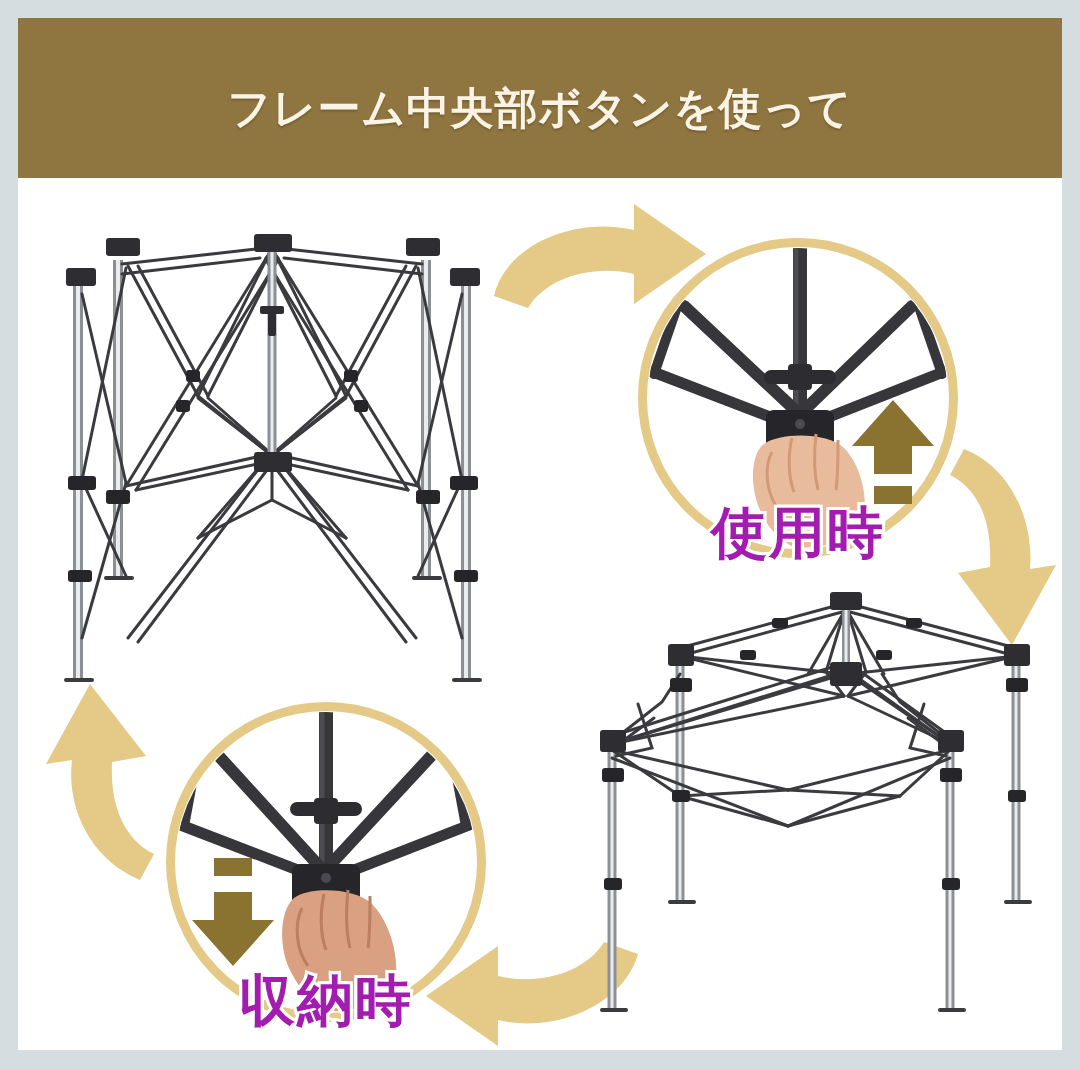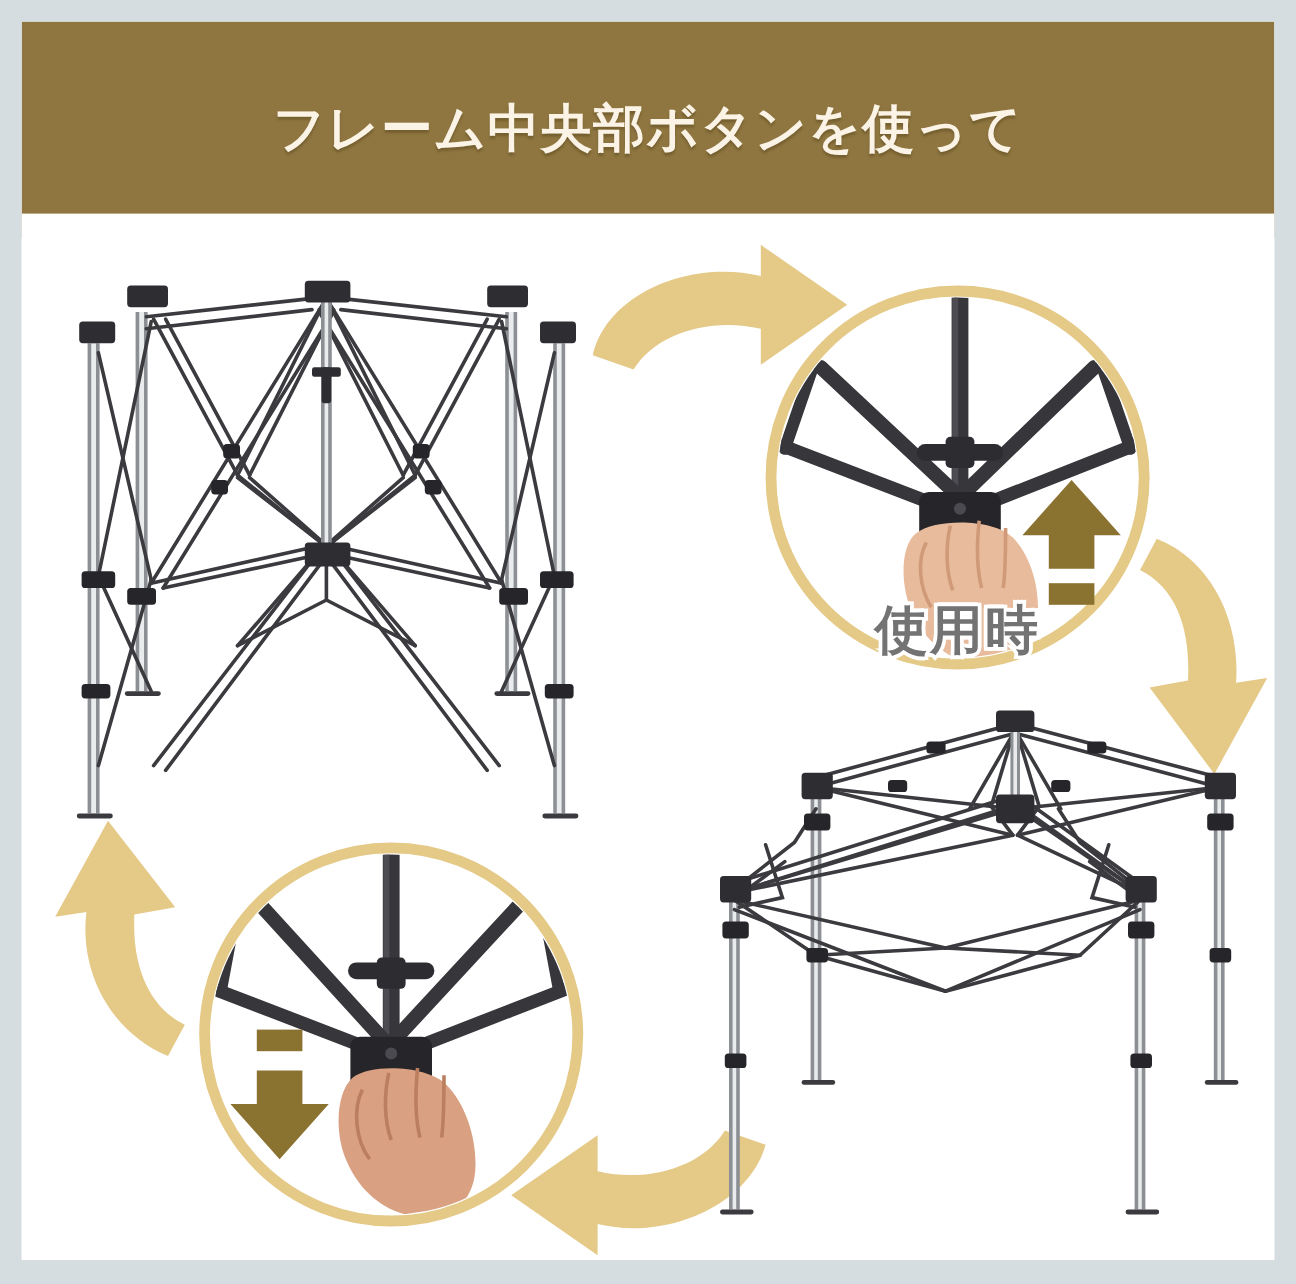--- a/index.html
+++ b/index.html
@@ -51,22 +51,22 @@
   .circle-wrap{position:absolute;}
   .ring{
     position:absolute;left:0;top:0;width:100%;height:100%;
     border-radius:50%;
     border:9px solid #e4c987;
     box-sizing:border-box;
   }
   .circle-label{
     position:absolute;
     left:50%;transform:translateX(-50%);
-    font-size:44px;font-weight:bold;
-    color:#737373;
+    font-size:56px;font-weight:bold;
+    color:#a21caf;
     white-space:nowrap;
     letter-spacing:2px;
     -webkit-text-stroke:6px #ffffff;
     paint-order:stroke fill;
     z-index:6;
   }
   .circle-label.shadowed{
     text-shadow:
       3px 0 0 #fff,-3px 0 0 #fff,0 3px 0 #fff,0 -3px 0 #fff,
       2px 2px 0 #fff,-2px 2px 0 #fff,2px -2px 0 #fff,-2px -2px 0 #fff;
@@ -403,17 +403,18 @@
               <path d="M204,194 C204,212 204,232 202,246" stroke="#bb7f5f" stroke-width="3" fill="none"></path>
             </g>
           </g>
         </svg>
 
         <svg style="position:absolute;left:24px;top:152px;width:86px;height:116px" viewBox="0 0 86 116">
           <rect x="24" y="4" width="38" height="18" fill="#8a7230"></rect>
           <path d="M43,112 L84,66 L62,66 L62,38 L24,38 L24,66 L2,66 Z" fill="#8a7230"></path>
         </svg>
 
+        <div class="circle-label shadowed" style="top:262px">収納時</div>
       </div>
 
     </div>
   </div>
 </div>
 
 </body></html>

